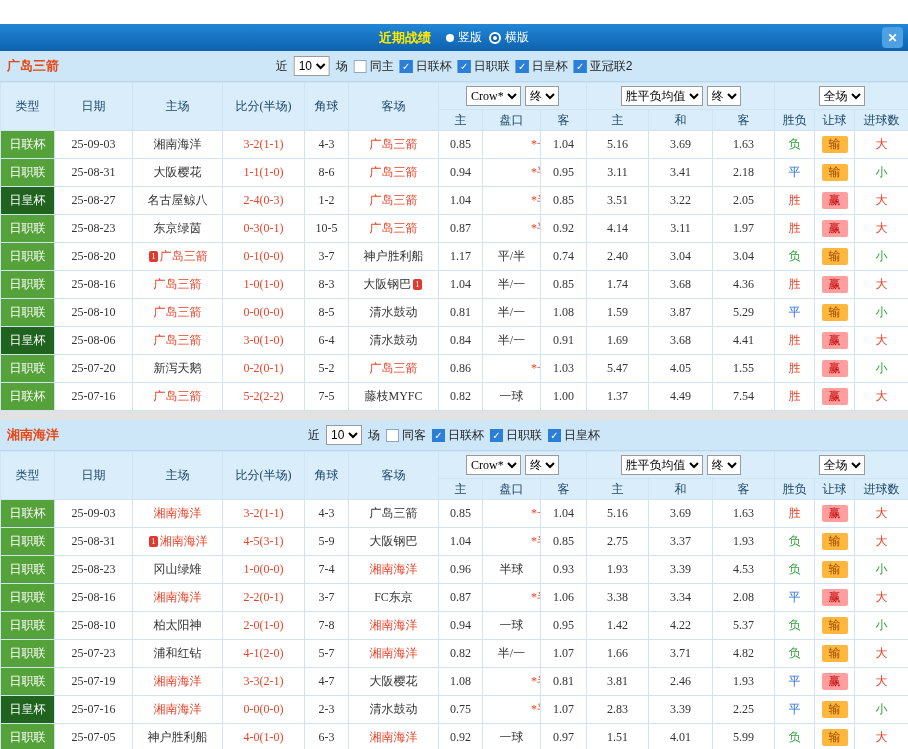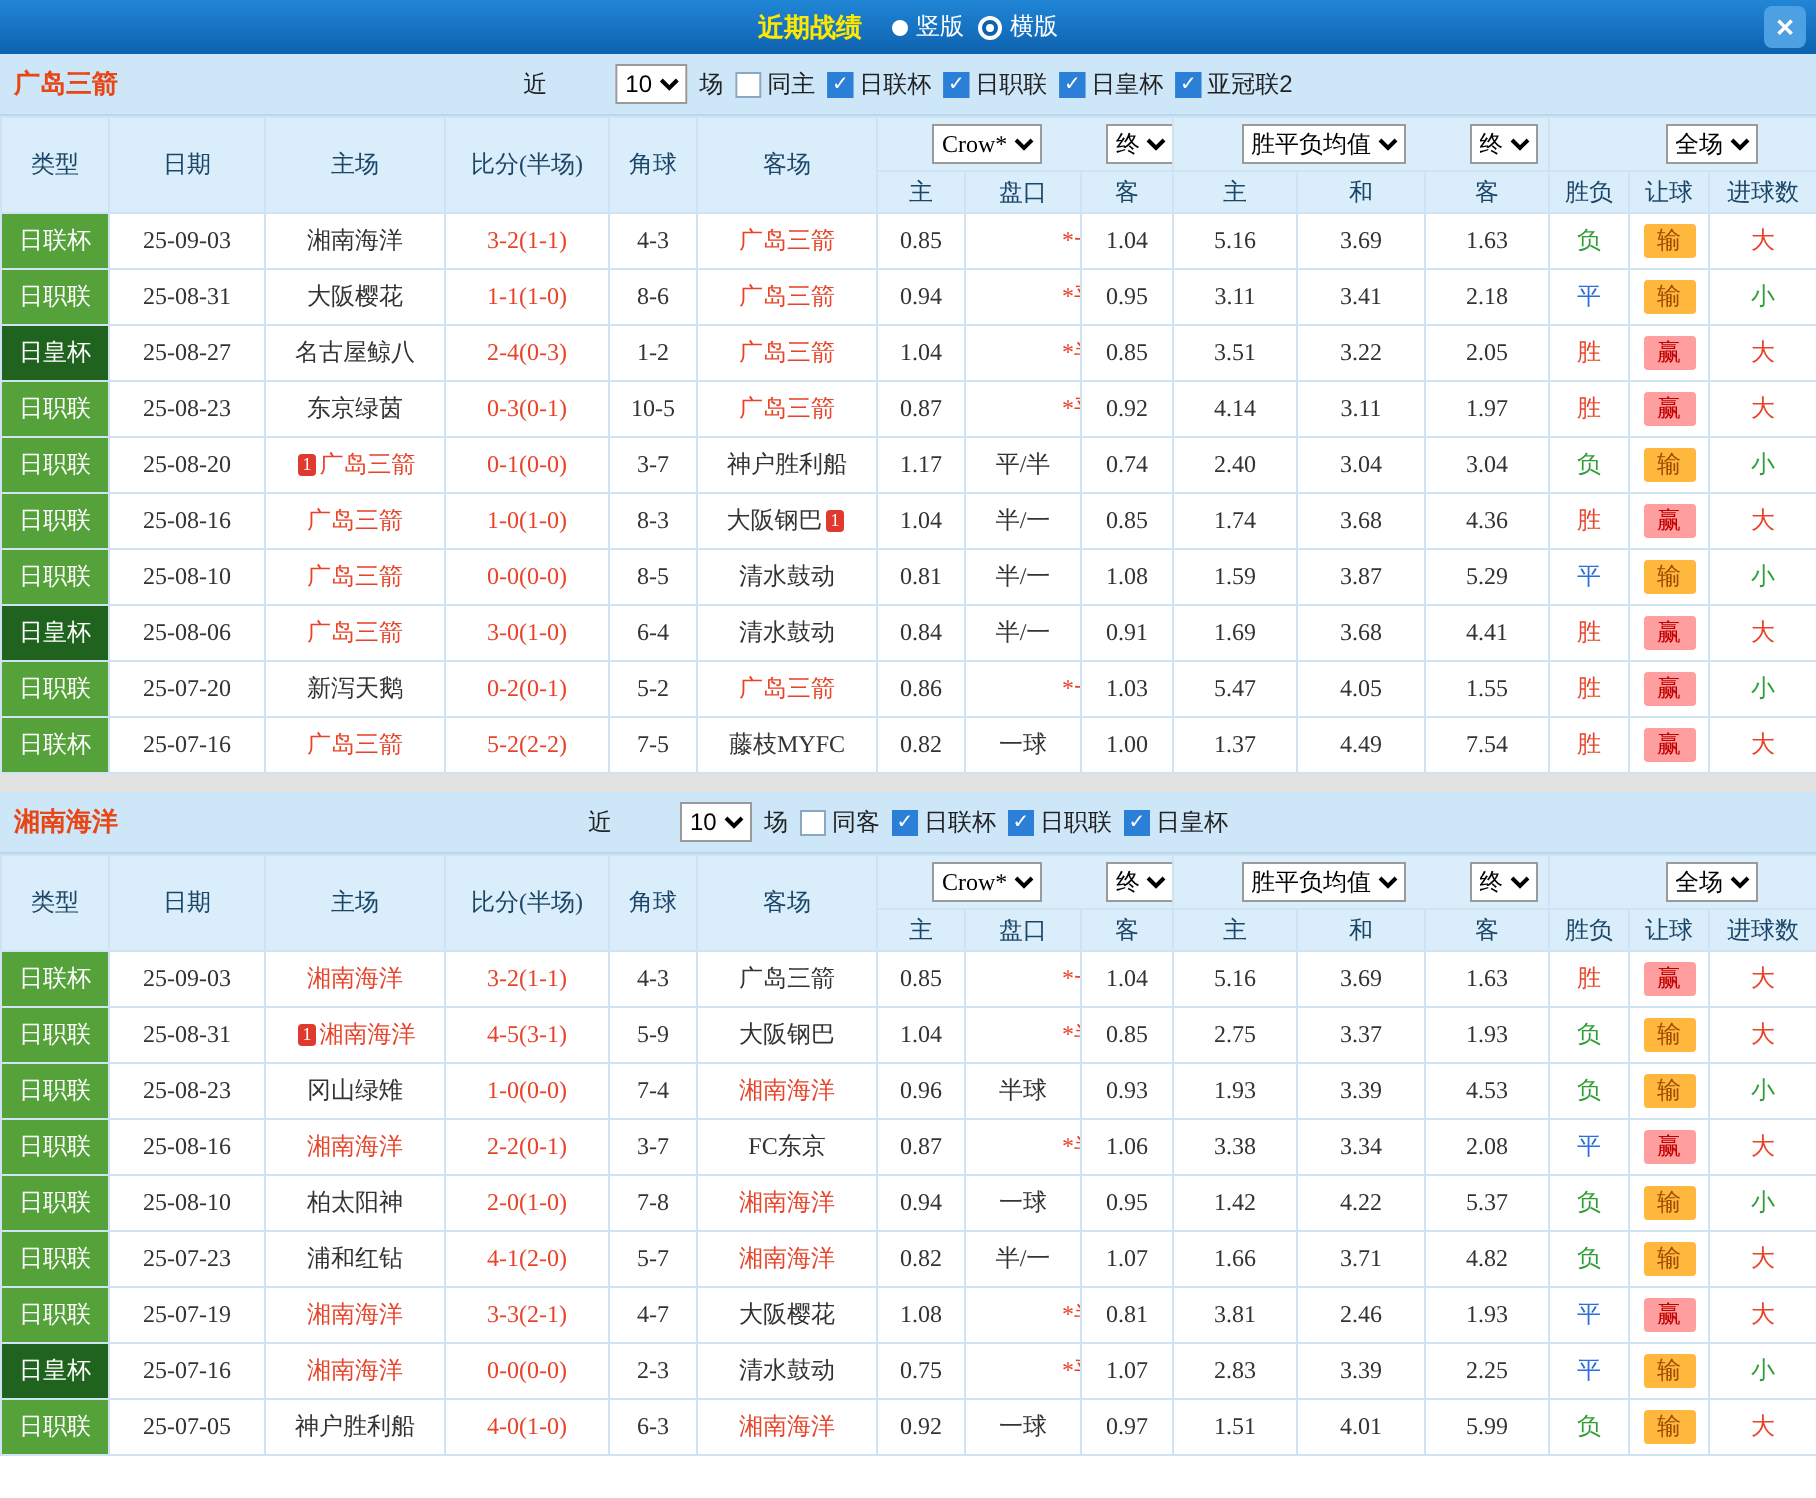--- a/index.html
+++ b/index.html
@@ -2,38 +2,38 @@
 <html><head>
 <meta charset="utf-8">
 <style>
   html,body{margin:0;padding:0;}
   body{
     width:908px;height:749px;overflow:hidden;background:#fff;
     font-family:"Liberation Sans","DejaVu Sans",sans-serif;font-size:12px;color:#333;
   }
   
   .topbar{height:27px;background:linear-gradient(#2186d6,#0d62ae);position:relative;
-    display:flex;align-items:center;justify-content:center;}
+    display:flex;align-items:center;justify-content:center;margin-top:24px;}
   .topbar-center{display:flex;align-items:center;gap:7px;}
   .topbar-title{color:#ffe800;font-weight:bold;font-size:13px;margin-right:8px;}
   .radio-opt{display:flex;align-items:center;gap:4px;color:#fff;cursor:pointer;}
   .radio-dot{width:8px;height:8px;border-radius:50%;background:#fff;display:inline-block;}
   .radio-ring{width:12px;height:12px;border-radius:50%;border:2px solid #fff;background:#0d62ae;
     display:inline-flex;align-items:center;justify-content:center;box-sizing:border-box;}
   .radio-ring::after{content:"";width:4px;height:4px;background:#fff;border-radius:50%;}
   .close-btn{position:absolute;right:5px;top:3px;width:21px;height:21px;background:#4da0e2;
     border:none;border-radius:4px;color:#fff;font-weight:bold;padding:0;cursor:pointer;line-height:19px;}
   .close-btn::before{content:"✕";font-size:12px;}
   
   .section-head{height:30px;background:#cde7f8;display:flex;align-items:center;position:relative;
     border-bottom:1px solid #b9d8ee;}
   .team-name{color:#e84715;font-weight:bold;font-size:13px;margin-left:7px;}
   .filters{position:absolute;left:50%;transform:translateX(-50%);display:flex;align-items:center;
     gap:6px;white-space:nowrap;color:#222;}
-  select{font-size:12px;height:20px;border:1px solid #9a9a9a;background:#fff;font-family:inherit;margin-left:28px;}
+  select{font-size:12px;height:20px;border:1px solid #9a9a9a;background:#fff;font-family:inherit;}
   .cb{display:inline-flex;align-items:center;gap:3px;cursor:pointer;}
   .cb .box{width:13px;height:13px;border:1px solid #8aa8c2;background:#fff;box-sizing:border-box;
     display:inline-flex;align-items:center;justify-content:center;color:#fff;font-size:10px;}
   .cb.checked .box{background:#2b7fd6;border-color:#2b7fd6;}
   .cb.checked .box::after{content:"✓";}
   
   table{border-collapse:collapse;width:908px;table-layout:fixed;font-family:Liberation Serif, serif;}
   th,td{border:1px solid #cfe3f3;text-align:center;padding:0;font-weight:normal;overflow:hidden;white-space:nowrap;}
   thead th{background:#d9edfb;color:#1c4668;}
   .head-ctrl th{height:26px;}

